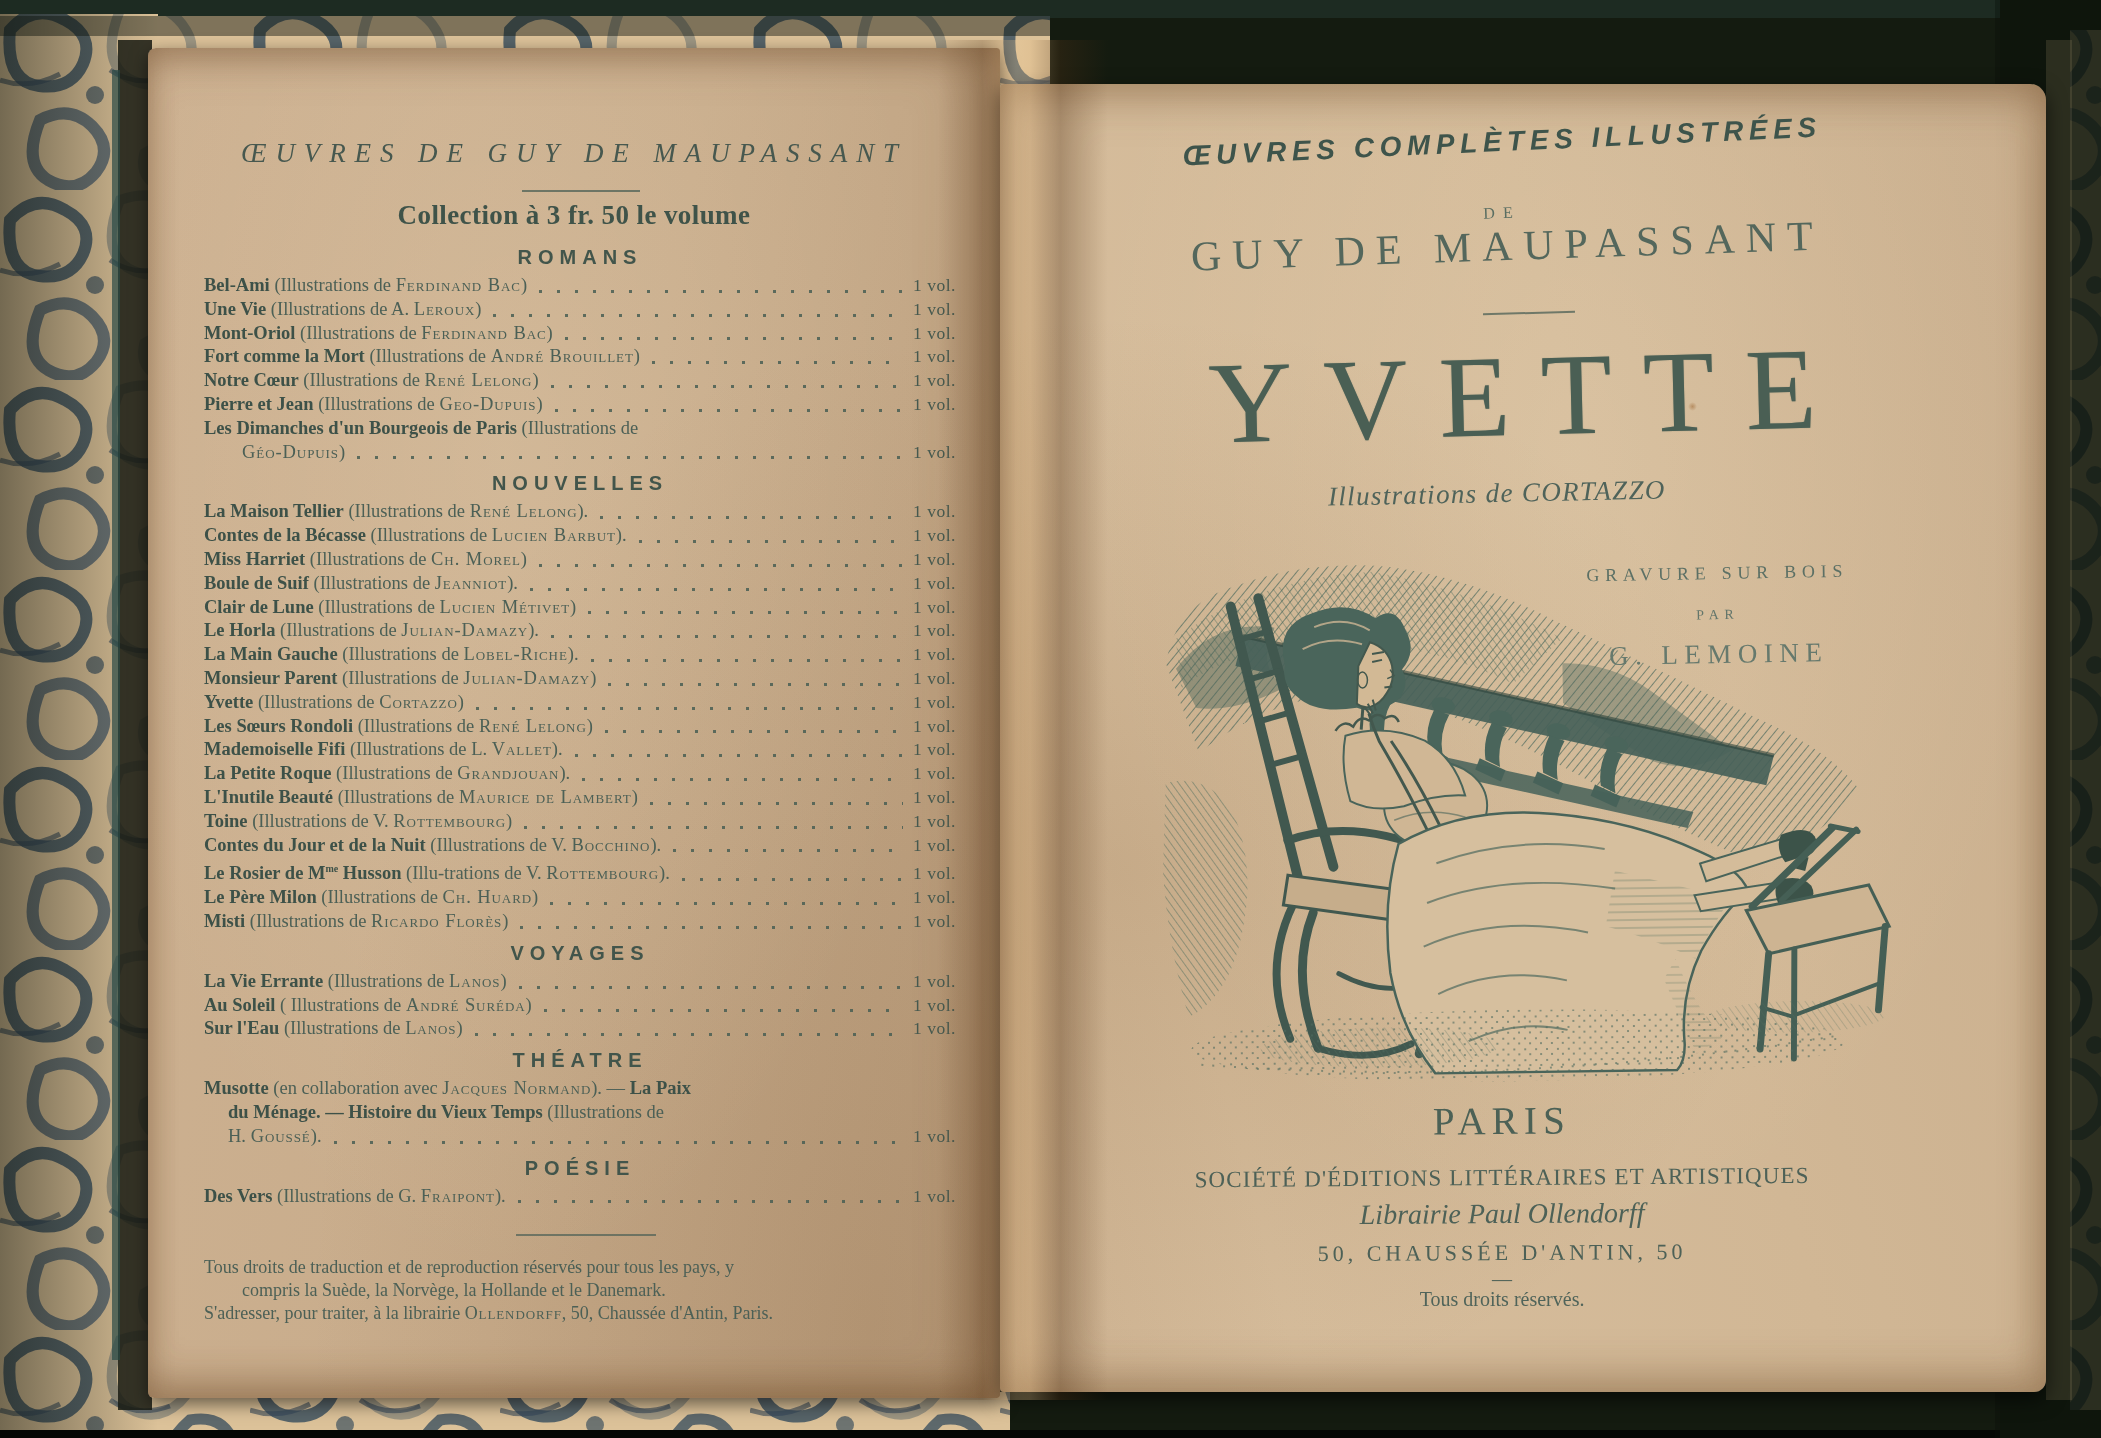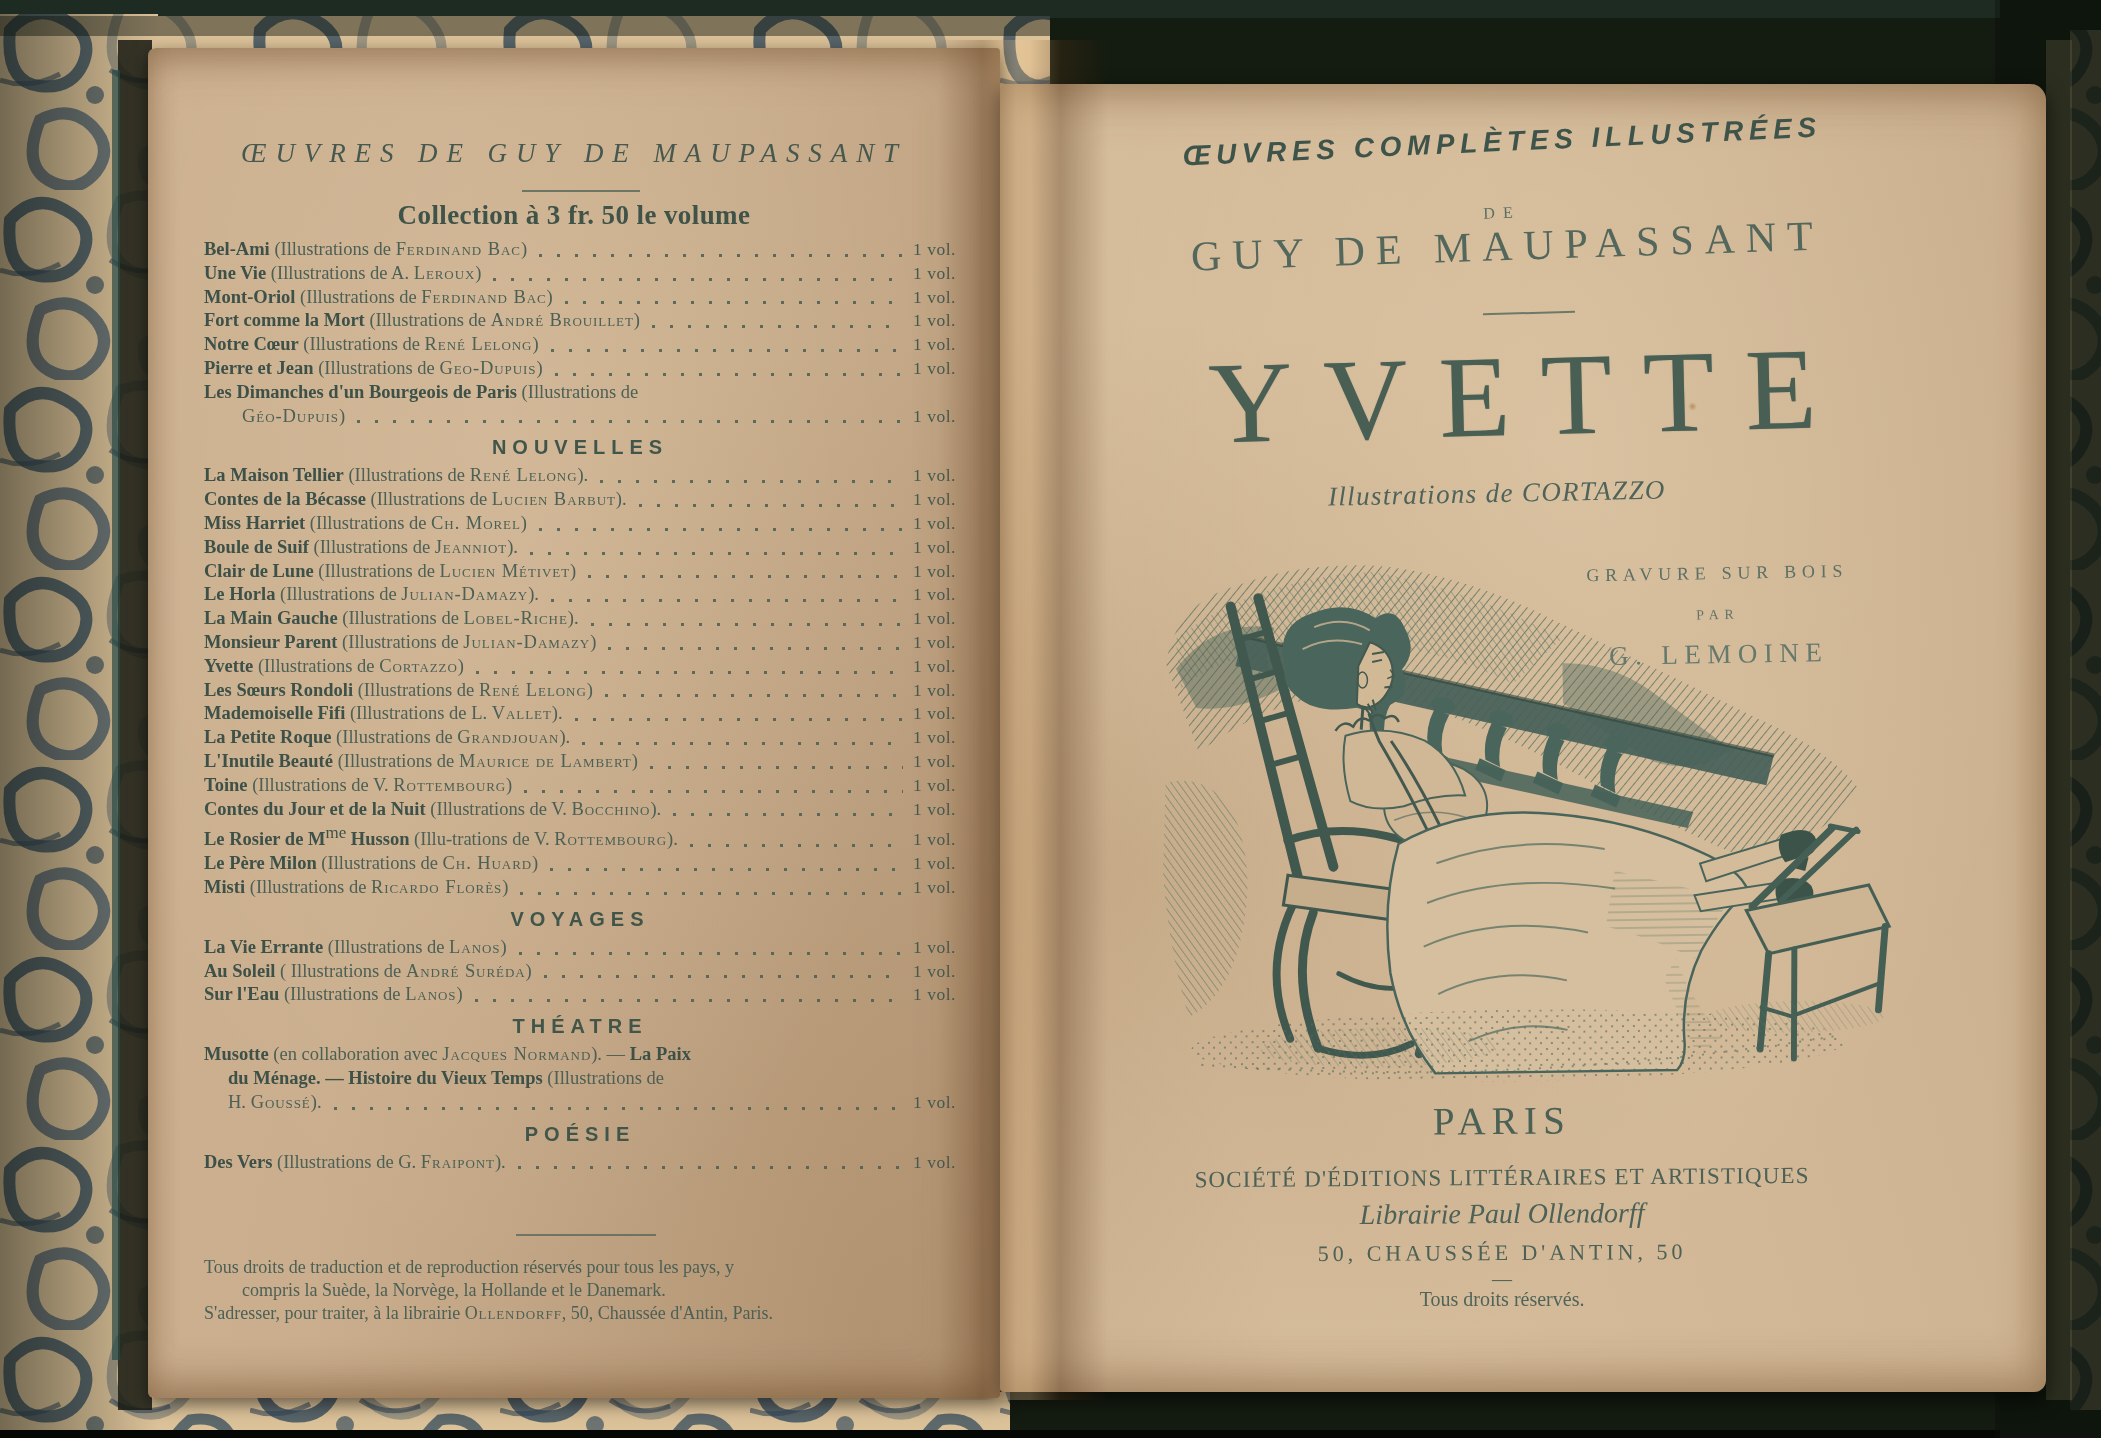--- a/index.html
+++ b/index.html
@@ -38,21 +38,21 @@
     font-weight:700;font-size:27px;color:#3f5349;letter-spacing:.015em;}
   .pl-body{position:absolute;left:56px;top:190px;width:752px;}
   .sec-heading{margin:8px 0 5px;text-align:center;font-family:"Liberation Sans",sans-serif;
     font-weight:700;font-size:20px;letter-spacing:.30em;color:#42554b;}
   .entry-line{display:flex;align-items:baseline;white-space:nowrap;
     font-size:18.5px;line-height:23.8px;color:#4b5f55;}
   .segs{display:inline;}
   .seg-b{font-weight:700;color:#3d5148;}
   .seg-r{color:#4c6056;}
   .seg-sc{font-variant:small-caps;letter-spacing:.05em;color:#4c6056;}
-  .seg-sup{font-size:17px;vertical-align:7px;font-weight:400;color:#3d5148;text-align:center;}
+  .seg-sup{font-size:10px;vertical-align:7px;font-weight:700;color:#3d5148;text-align:center;}
   .seg-ind{display:inline-block;width:38px;}
   .seg-ind2{display:inline-block;width:24px;}
   .dots{flex:1 1 auto;min-width:24px;height:3px;align-self:flex-end;margin:0 10px 5px 12px;
     background:repeating-linear-gradient(90deg, rgba(72,94,83,.85) 0 3.2px, rgba(72,94,83,0) 3.2px 18px);}
   .vol{font-size:17.5px;color:#46594f;letter-spacing:.03em;}
   .pl-footer{position:absolute;left:56px;top:1186px;width:752px;}
   .pl-footer .rule2{position:relative;left:50%;width:140px;margin-left:-64px;height:2px;background:#4c6055;opacity:.7;}
   .notice{margin-top:20px;}
   .notice .entry-line{font-size:18px;line-height:23px;}
 
@@ -136,20 +136,21 @@
   </svg>
 
   <div class="page page-left">
     <div class="pl-series">ŒUVRES DE GUY DE MAUPASSANT</div>
     <div class="rule pl-rule"></div>
     <div class="pl-collection">Collection à 3 fr. 50 le volume</div>
 
     <div class="pl-body">
 
         <section class="work-section">
+          <h3 class="sec-heading">ROMANS</h3>
           <div class="entries">
 
               <div class="entry">
 
                   <div class="entry-line">
                     <span class="segs">
                       
                     <span class="seg-b">Bel-Ami</span><span class="seg-r"> (Illustrations de </span><span class="seg-sc">Ferdinand Bac</span><span class="seg-r">)</span></span>
                     <span class="dots"></span>
                     <span class="vol">1 vol.</span>

